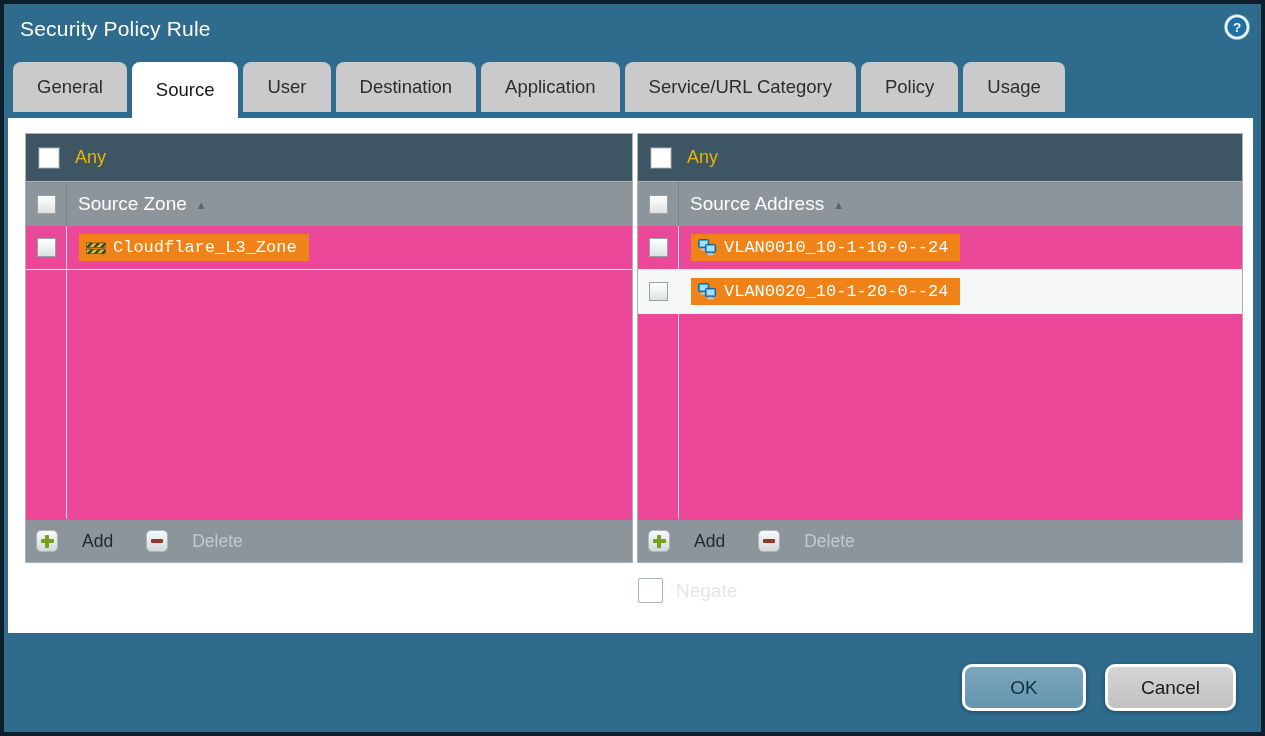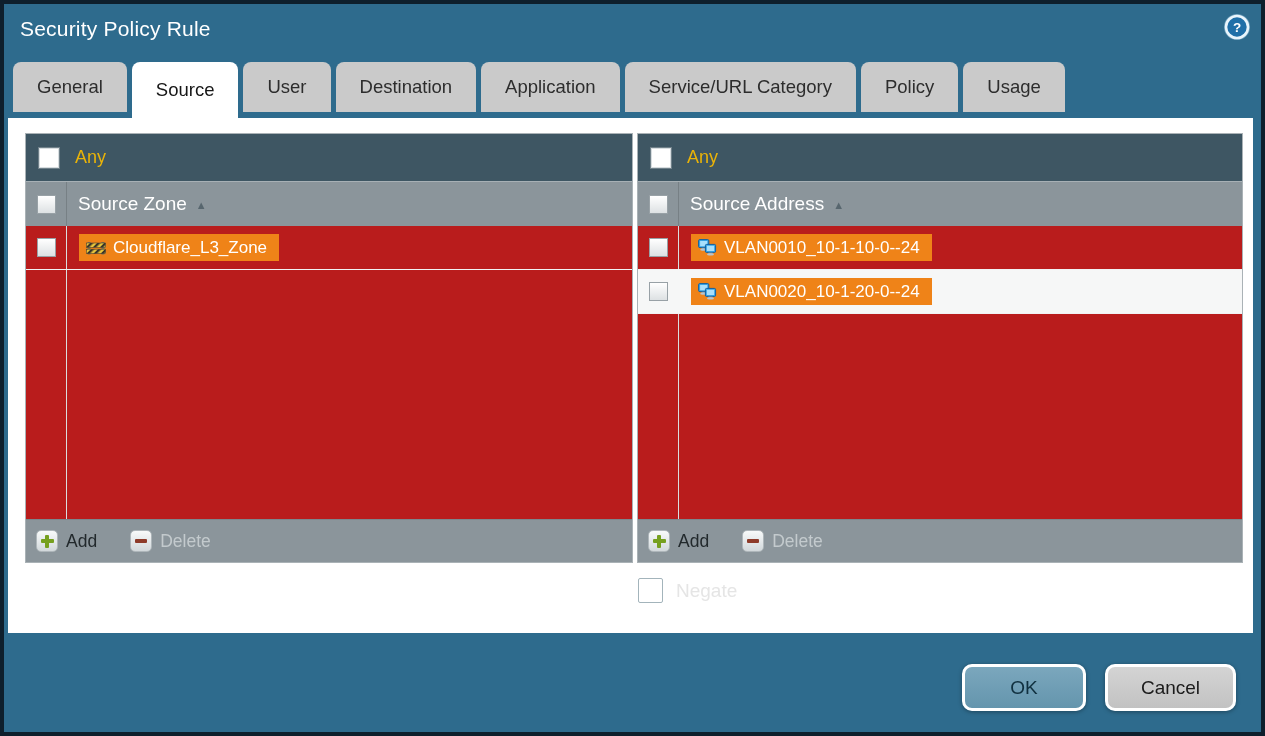--- a/index.html
+++ b/index.html
@@ -26,30 +26,30 @@
          border:1px solid #aab2b6;box-sizing:border-box;background:#ffffff;}
   .panel.left{left:21px;width:608px;}
   .panel.right{left:633px;width:606px;}
   .any-row{height:47px;background:#3e5663;display:flex;align-items:center;padding-left:8px;flex:0 0 auto;}
   .any-label{color:#eab308;font-size:18px;margin-left:15px;}
   .col-header{height:44px;background:#8b959b;border-top:1px solid #a7b0b5;display:flex;align-items:center;flex:0 0 auto;}
   .cbcell{width:40px;display:flex;align-items:center;justify-content:center;align-self:stretch;
           border-right:1px solid rgba(0,0,0,0.14);flex:0 0 auto;}
   .col-label{color:#ffffff;font-size:19px;margin-left:11px;}
   .sort-arrow{font-size:11px;color:#57666e;margin-left:9px;padding-top:2px;}
-  .list{flex:1 1 auto;background:#b91c1c;position:relative;overflow:hidden;}
+  .list{flex:1 1 auto;background:#ec4899;position:relative;overflow:hidden;font-family:Liberation Mono, monospace;}
   .list::before{content:"";position:absolute;left:40px;top:0;bottom:0;width:1px;background:#dadddf;}
   .row{height:43px;display:flex;align-items:center;position:relative;border-bottom:1px solid #f1f2f3;}
   .row.alt{background:#f6f7f7;}
   .row .cbcell{border-right:none;}
   .chip{display:inline-flex;align-items:center;gap:7px;margin-left:13px;height:27px;
         background:#ef8318;color:#ffffff;font-size:17px;padding:0 12px 0 7px;cursor:pointer;white-space:nowrap;}
   .panel-footer{height:42px;background:#8b959b;border-top:1px solid #7c878d;display:flex;align-items:center;
                 padding-left:10px;gap:26px;flex:0 0 auto;}
-  .ftr-btn{display:flex;align-items:center;gap:8px;font-size:17.5px;color:#22292c;cursor:pointer;}
+  .ftr-btn{display:flex;align-items:center;gap:24px;font-size:17.5px;color:#22292c;cursor:pointer;}
   .ftr-btn.disabled{cursor:default;padding-left:7px;}
   .ftr-btn.disabled .ftr-label{color:#c3cacd;}
   .ico{width:22px;height:22px;border-radius:5px;background:linear-gradient(#f8fafa,#d2d8db);
        border:1px solid #aeb6ba;display:flex;align-items:center;justify-content:center;box-sizing:border-box;}
   .plus{position:relative;width:13px;height:13px;}
   .plus::before,.plus::after{content:"";position:absolute;background:#76a01f;border-radius:1px;}
   .plus::before{left:0;top:4.6px;width:13px;height:3.8px;}
   .plus::after{left:4.6px;top:0;width:3.8px;height:13px;}
   .minus{width:12px;height:4px;background:#8e3b2a;border-radius:1px;}
   

